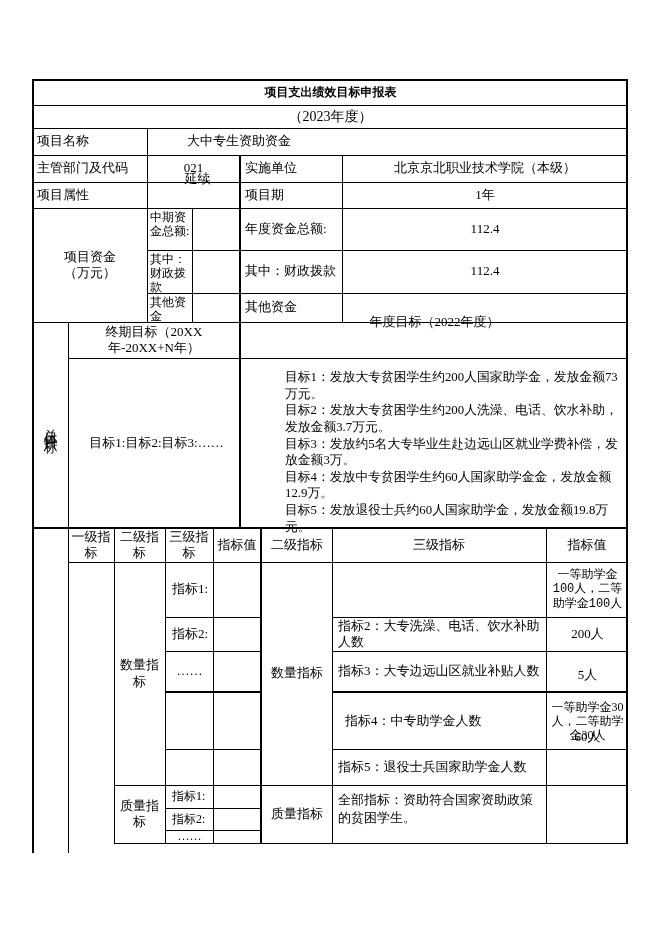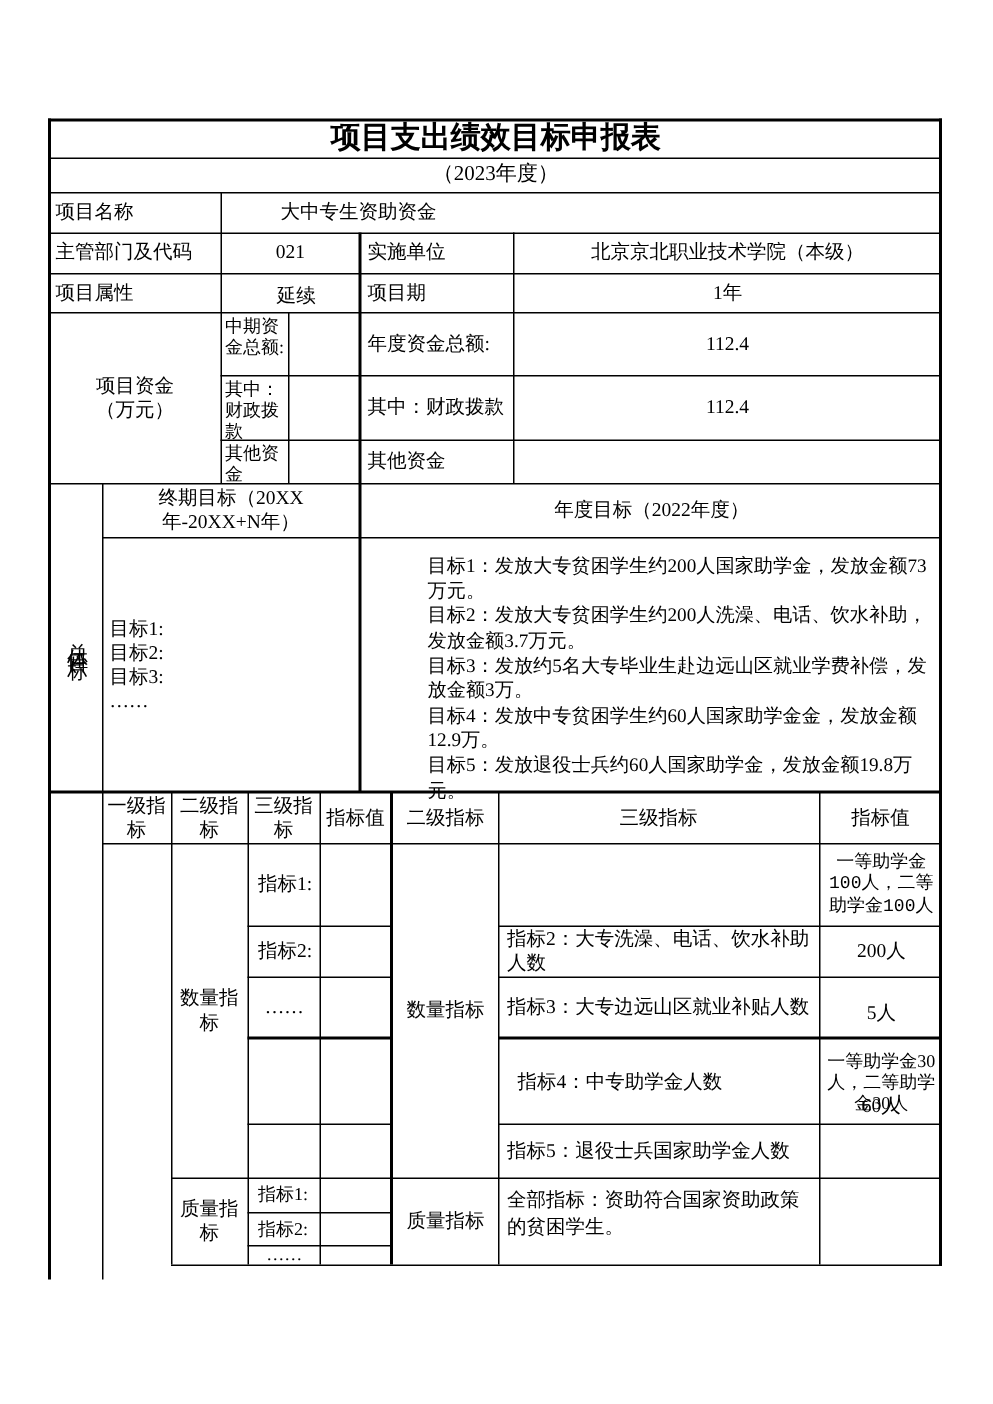--- a/index.html
+++ b/index.html
@@ -3,23 +3,23 @@
 <meta charset="utf-8">
 <style>
   html,body{margin:0;padding:0;background:#ffffff;}
   #page{position:relative;width:662px;height:936px;background:#ffffff;
         font-family:"Liberation Serif","DejaVu Serif",serif;color:#000;}
   .ln{position:absolute;background:#000;}
   .cell{position:absolute;display:flex;align-items:center;justify-content:center;
         text-align:center;font-size:13px;line-height:1.25;overflow:hidden;box-sizing:border-box;}
   .al{justify-content:flex-start;text-align:left;padding-left:4px;}
   .at{align-items:flex-start;}
-  .title{font-family:Liberation Serif, serif;font-weight:bold;font-size:20px;}
+  .title{font-family:Liberation Serif, serif;font-weight:bold;font-size:12px;}
   .sub{font-size:14px;font-family:Liberation Serif, serif;}
-  .goalsL{flex-direction:column;align-items:flex-start;justify-content:center;padding-left:5px;}
+  .goalsL{flex-direction:row;align-items:center;justify-content:center;padding-left:5px;}
   .goalsR{flex-direction:column;align-items:flex-start;justify-content:flex-start;
           padding:3px 5px 0 5px;text-align:left;font-size:12.8px;line-height:1.3;}
   .vert{writing-mode:vertical-rl;letter-spacing:4px;font-size:14px;}
   .wrapv{font-size:12px;line-height:1.18;padding:0 2px;}
 </style>
 </head>
 <body>
 
 <div id="page">
 
@@ -67,21 +67,21 @@
 
   <div class="cell al" style="left:33px;top:128px;width:114px;height:27px;">项目名称</div>
   <div class="cell al" style="left:147px;top:128px;width:481px;height:27px;padding-left:40px;">大中专生资助资金</div>
 
   <div class="cell al" style="left:33px;top:155px;width:114px;height:27px;">主管部门及代码</div>
   <div class="cell" style="left:147px;top:155px;width:93px;height:27px;">021</div>
   <div class="cell al" style="left:241px;top:155px;width:101px;height:27px;">实施单位</div>
   <div class="cell" style="left:342px;top:155px;width:286px;height:27px;">北京京北职业技术学院（本级）</div>
 
   <div class="cell al" style="left:33px;top:182px;width:114px;height:26px;">项目属性</div>
-  <div class="cell" style="left:147px;top:184px;width:101px;height:26px;">延续</div>
+  <div class="cell" style="left:147px;top:166px;width:101px;height:26px;">延续</div>
   <div class="cell al" style="left:241px;top:182px;width:101px;height:26px;">项目期</div>
   <div class="cell" style="left:342px;top:182px;width:286px;height:26px;">1年</div>
 
   <div class="cell" style="left:33px;top:208px;width:114px;height:114px;flex-direction:column;">
     <div>项目资金</div>
     <div>（万元）</div>
   </div>
 
   <div class="cell al at wrapv" style="left:148px;top:210px;width:44px;height:40px;">中期资金总额:</div>
   <div class="cell al at wrapv" style="left:148px;top:252px;width:44px;height:41px;">其中：财政拨款</div>
@@ -96,21 +96,21 @@
   <div class="cell al" style="left:241px;top:250px;width:101px;height:43px;">其中：财政拨款</div>
   <div class="cell" style="left:342px;top:250px;width:286px;height:43px;">112.4</div>
   <div class="cell al" style="left:241px;top:293px;width:101px;height:29px;">其他资金</div>
   <div class="cell" style="left:342px;top:293px;width:286px;height:29px;"></div>
 
   <div class="cell" style="left:33px;top:322px;width:35px;height:206px;">
     <span class="vert">总体目标</span>
   </div>
 
   <div class="cell" style="left:68px;top:322px;width:172px;height:36px;padding:0 24px;">终期目标（20XX年-20XX+N年）</div>
-  <div class="cell" style="left:241px;top:322px;width:387px;height:36px;">年度目标（2022年度）</div>
+  <div class="cell" style="left:241px;top:304px;width:387px;height:36px;">年度目标（2022年度）</div>
 
   <div class="cell goalsL" style="left:68px;top:358px;width:172px;height:170px;">
     <div>目标1:</div>
     <div>目标2:</div>
     <div>目标3:</div>
     <div>……</div>
   </div>
 
   <div class="cell goalsR" style="left:241px;top:366px;width:387px;height:170px;padding-left:44px;">
     <div>目标1：发放大专贫困学生约200人国家助学金，发放金额73万元。</div>

